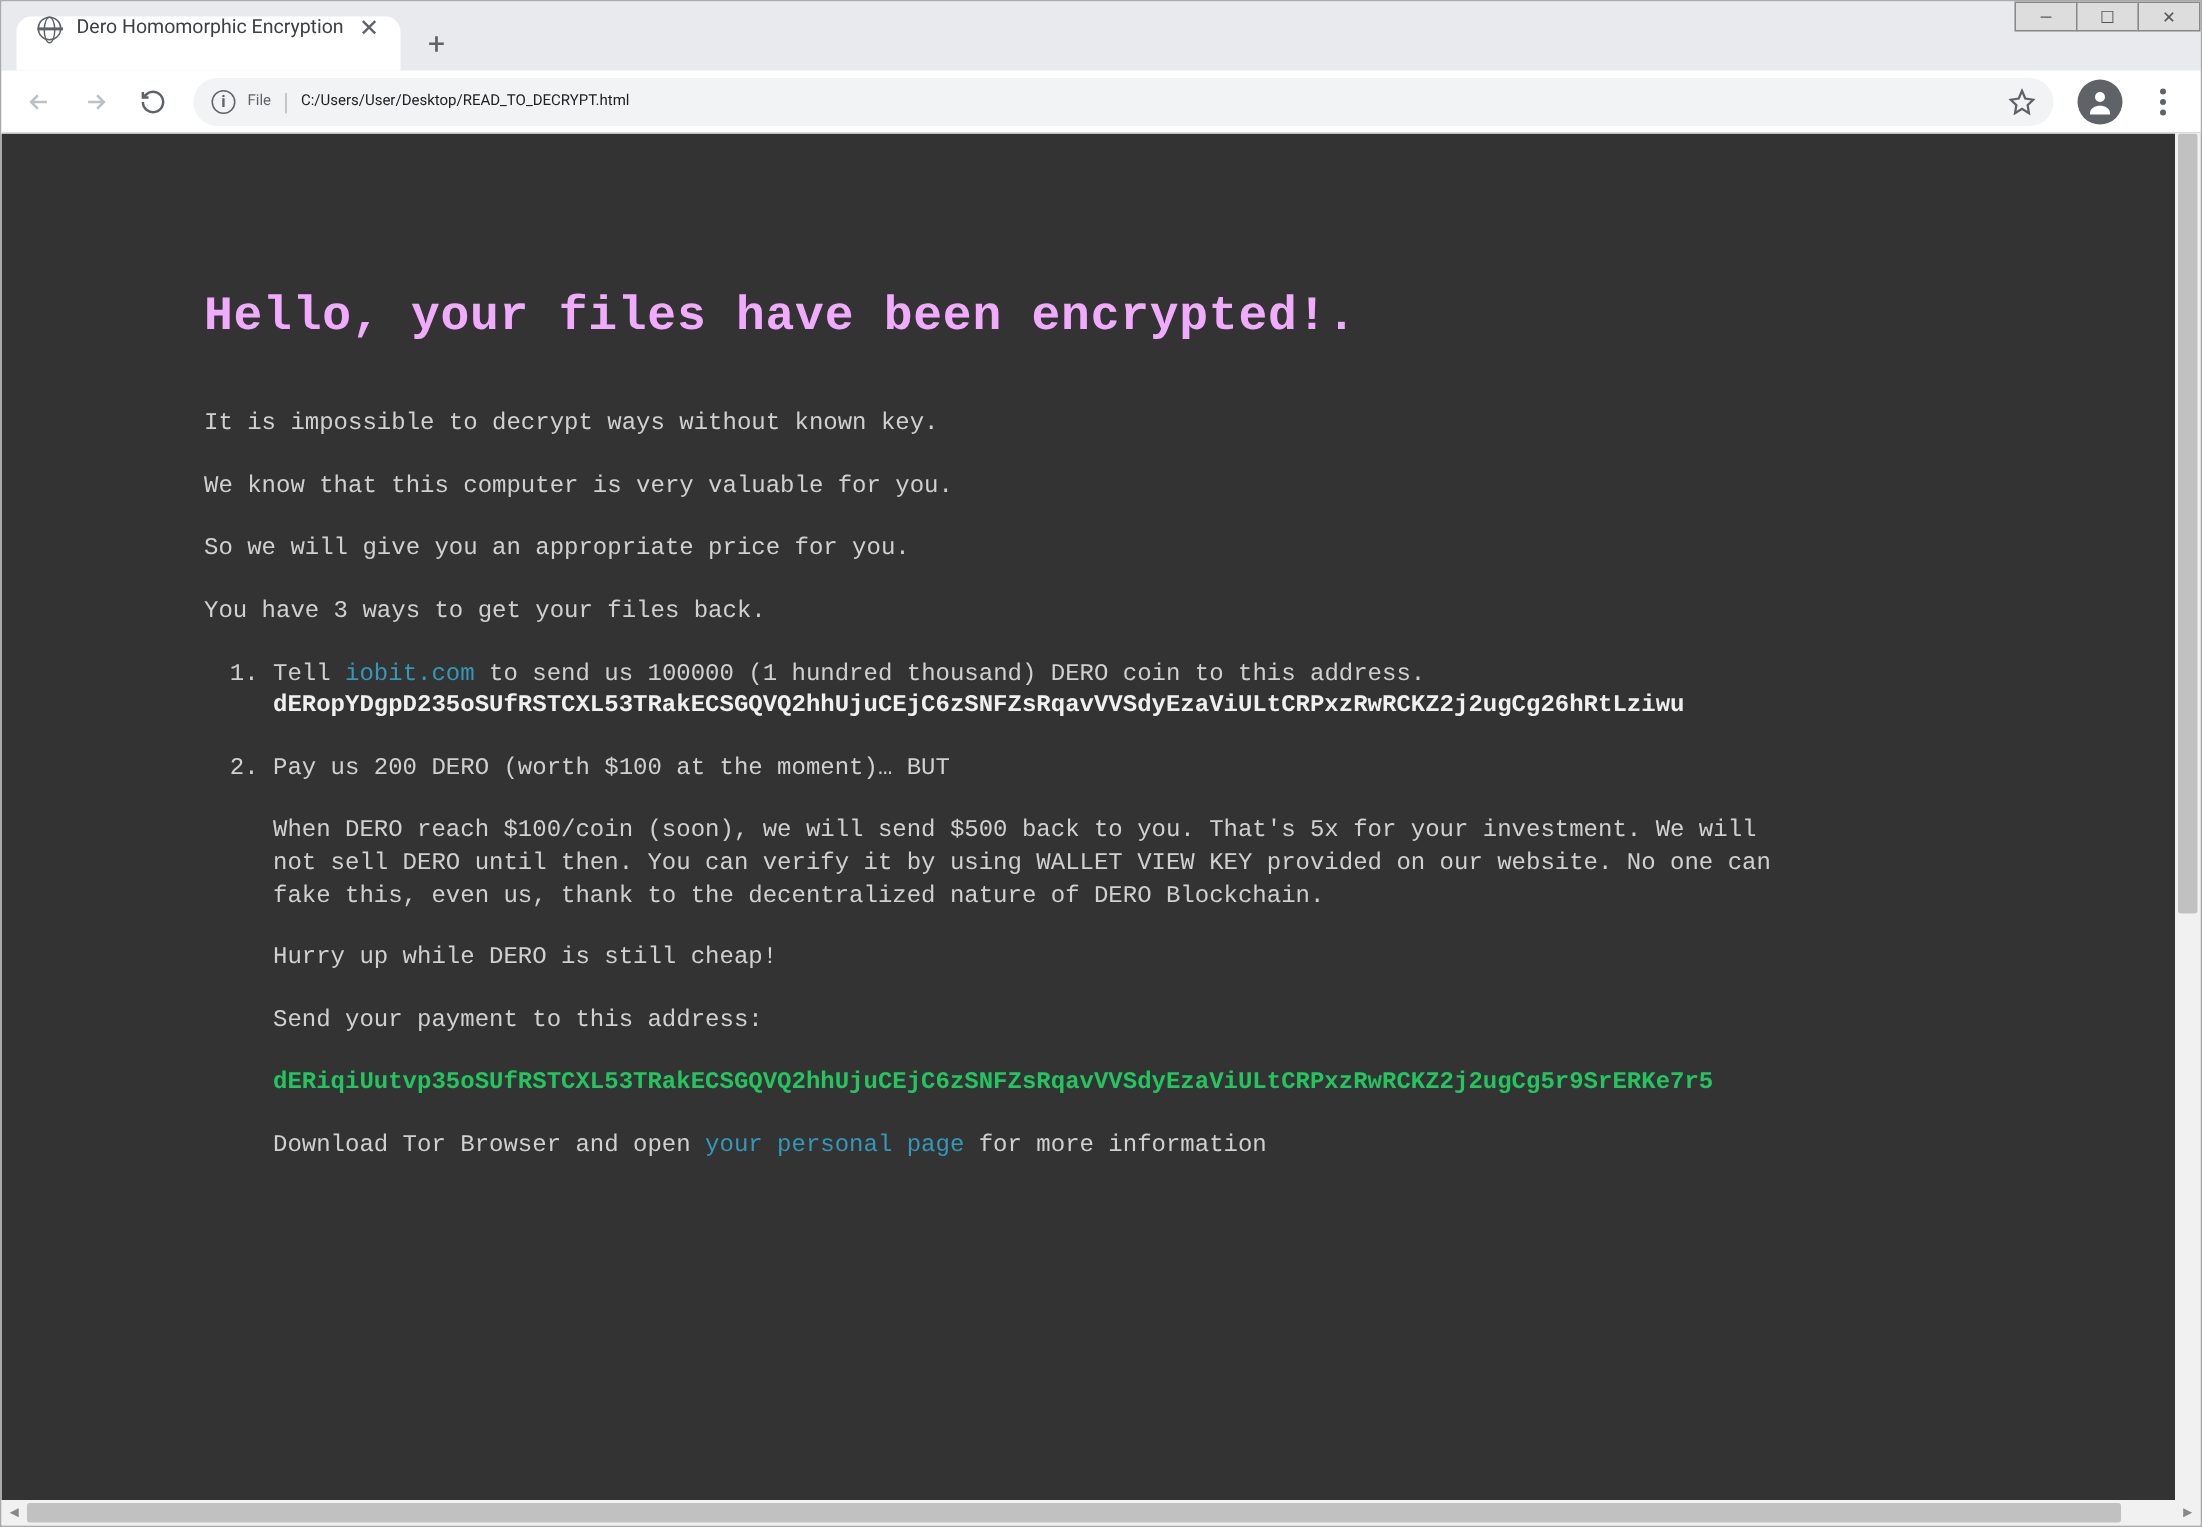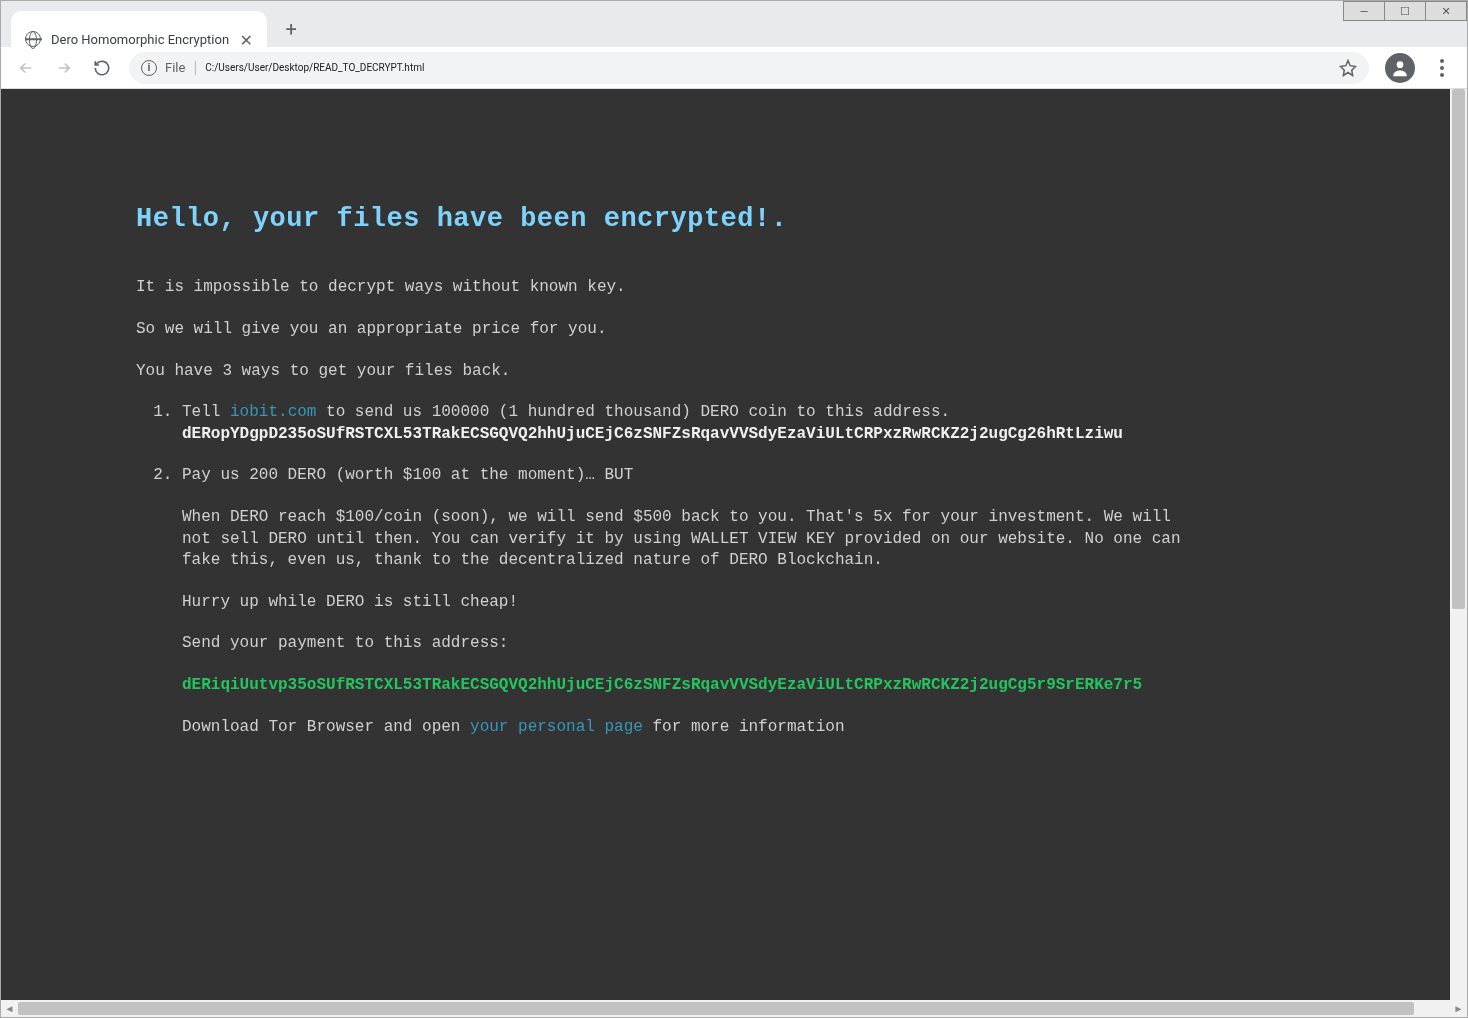--- a/index.html
+++ b/index.html
@@ -3,54 +3,54 @@
 <meta charset="utf-8">
 <style>
 * { margin: 0; padding: 0; box-sizing: border-box; }
 body { font-family: -apple-system, BlinkMacSystemFont, "Segoe UI", Roboto, sans-serif; background: #fff; width: 1468px; height: 1018px; overflow: hidden; position: relative; }
 
 
 .window { width: 1468px; height: 1018px; display: flex; flex-direction: column; background: #fff; border: 1px solid #aaa; }
 .titlebar { height: 46px; background: #e8eaed; display: flex; align-items: flex-end; position: relative; }
 .win-controls { position: absolute; top: 0; right: 0; display: flex; }
 .win-btn { width: 42px; height: 20px; border: 1px solid #888; background: #ddd; display: flex; align-items: center; justify-content: center; font-size: 11px; color: #555; margin-left: -1px; }
-.tab { height: 36px; background: #fff; border-radius: 10px 10px 0 0; display: flex; align-items: flex-end; padding: 0 14px; margin-left: 10px; gap: 10px; min-width: 250px; }
+.tab { height: 36px; background: #fff; border-radius: 10px 10px 0 0; display: flex; align-items: flex-start; padding: 0 14px; margin-left: 10px; gap: 10px; min-width: 250px; }
 .tab .globe-icon { width: 16px; height: 16px; border: 1.5px solid #5f6368; border-radius: 50%; position: relative; flex-shrink: 0; }
 .tab .globe-icon::before { content: ""; position: absolute; top: -1.5px; left: 50%; width: 6px; height: 16px; border: 1.5px solid #5f6368; border-radius: 50%; transform: translateX(-50%); }
 .tab .globe-icon::after { content: ""; position: absolute; top: 50%; left: -1.5px; right: -1.5px; height: 1.5px; background: #5f6368; transform: translateY(-50%); }
 .tab-title { font-size: 13px; color: #3c4043; flex: 1; white-space: nowrap; overflow: hidden; text-overflow: ellipsis; }
 .tab-close { width: 14px; height: 14px; display: flex; align-items: center; justify-content: center; color: #5f6368; font-size: 16px; cursor: pointer; }
 .new-tab { width: 28px; height: 28px; display: flex; align-items: center; justify-content: center; color: #5f6368; font-size: 20px; margin-left: 10px; margin-bottom: 4px; cursor: pointer; }
 
 .toolbar { height: 42px; background: #fff; display: flex; align-items: center; padding: 0 8px; gap: 4px; border-bottom: 1px solid #dadce0; }
 .nav-btn { width: 34px; height: 34px; display: flex; align-items: center; justify-content: center; color: #5f6368; border-radius: 50%; cursor: pointer; }
 .nav-btn.disabled { color: #bdc1c6; }
 .nav-btn svg { width: 18px; height: 18px; }
 .addr-bar { flex: 1; height: 32px; background: #f1f3f4; border-radius: 16px; display: flex; align-items: center; padding: 0 12px; margin: 0 6px; gap: 8px; }
 .addr-info { width: 16px; height: 16px; border: 1.5px solid #5f6368; border-radius: 50%; display: flex; align-items: center; justify-content: center; font-size: 11px; color: #5f6368; font-weight: 700; flex-shrink: 0; }
-.addr-label { color: #5f6368; font-size: 13px; }
+.addr-label { color: #5f6368; font-size: 10px; }
 .addr-sep { color: #c0c0c0; }
 .addr-url { color: #202124; font-size: 10px; }
 .star-btn { width: 18px; height: 18px; color: #5f6368; cursor: pointer; }
 .profile-btn { width: 30px; height: 30px; border-radius: 50%; background: #5f6368; display: flex; align-items: center; justify-content: center; margin: 0 6px; cursor: pointer; }
 .profile-btn svg { width: 20px; height: 20px; fill: #fff; }
 .menu-btn { width: 34px; height: 34px; display: flex; align-items: center; justify-content: center; color: #5f6368; cursor: pointer; flex-direction: column; gap: 3px; }
 .menu-btn span { width: 4px; height: 4px; background: #5f6368; border-radius: 50%; }
 
 .viewport { flex: 1; position: relative; overflow: hidden; }
 .vscroll { position: absolute; right: 0; top: 0; bottom: 17px; width: 17px; background: #f1f1f1; }
 .vscroll-thumb { position: absolute; top: 0; left: 2px; right: 2px; height: 520px; background: #c1c1c1; border-radius: 2px; }
 .hscroll { position: absolute; left: 0; right: 0; bottom: 0; height: 17px; background: #f1f1f1; display: flex; align-items: center; }
 .hscroll-arrow { width: 17px; height: 17px; display: flex; align-items: center; justify-content: center; color: #888; font-size: 10px; }
 .hscroll-track { flex: 1; height: 17px; position: relative; }
 .hscroll-thumb { position: absolute; top: 2px; bottom: 2px; left: 0; width: 97.5%; background: #c1c1c1; border-radius: 2px; }
 
 .page { position: absolute; left: 0; top: 0; right: 17px; bottom: 17px; background: #333; overflow: hidden; padding: 100px 0 0 135px; }
 .ransom { font-family: "Consolas", "Menlo", "Courier New", monospace; color: #d0d0d0; font-size: 16px; line-height: 1.35; max-width: 1050px; }
-.ransom h1 { color: #7dd3fc; font-size: 27px; font-weight: 700; margin-bottom: 40px; letter-spacing: 0.5px; margin-top: 12px; }
+.ransom h1 { color: #f0abfc; font-size: 32px; font-weight: 700; margin-bottom: 40px; letter-spacing: 0.5px; }
 .ransom p { margin-bottom: 20px; white-space: pre-wrap; }
 .ransom ol { list-style: decimal; padding-left: 46px; }
 .ransom li { margin-bottom: 20px; }
 .ransom li p { margin-bottom: 20px; }
 .ransom .link { color: #3498b9; }
 .ransom .addr1 { color: #f0f0f0; font-weight: 700; margin-top: 36px; }
 .ransom .addr2 { color: #22c55e; font-weight: 700; white-space: nowrap; }
 </style>
 </head>
 <body>
@@ -108,20 +108,21 @@
       <span></span>
       <span></span>
     </div>
   </div>
 
   <div class="viewport">
     <div class="page">
       <div class="ransom">
         <h1>Hello, your files have been encrypted!.</h1>
         <p>It is impossible to decrypt ways without known key.</p>
+        <p>We know that this computer is very valuable for you.</p>
         <p>So we will give you an appropriate price for you.</p>
         <p>You have 3 ways to get your files back.</p>
         <ol>
           <li>
             <p><span>Tell </span><span class="link">iobit.com</span><span> to send us 100000 (1 hundred thousand) DERO coin to this address. </span><span class="addr1">dERopYDgpD235oSUfRSTCXL53TRakECSGQVQ2hhUjuCEjC6zSNFZsRqavVVSdyEzaViULtCRPxzRwRCKZ2j2ugCg26hRtLziwu</span></p>
           </li>
           <li>
             <p>Pay us 200 DERO (worth $100 at the moment)… BUT</p>
             <p>When DERO reach $100/coin (soon), we will send $500 back to you. That's 5x for your investment. We will not sell DERO until then. You can verify it by using WALLET VIEW KEY provided on our website. No one can fake this, even us, thank to the decentralized nature of DERO Blockchain.</p>
             <p>Hurry up while DERO is still cheap!</p>

